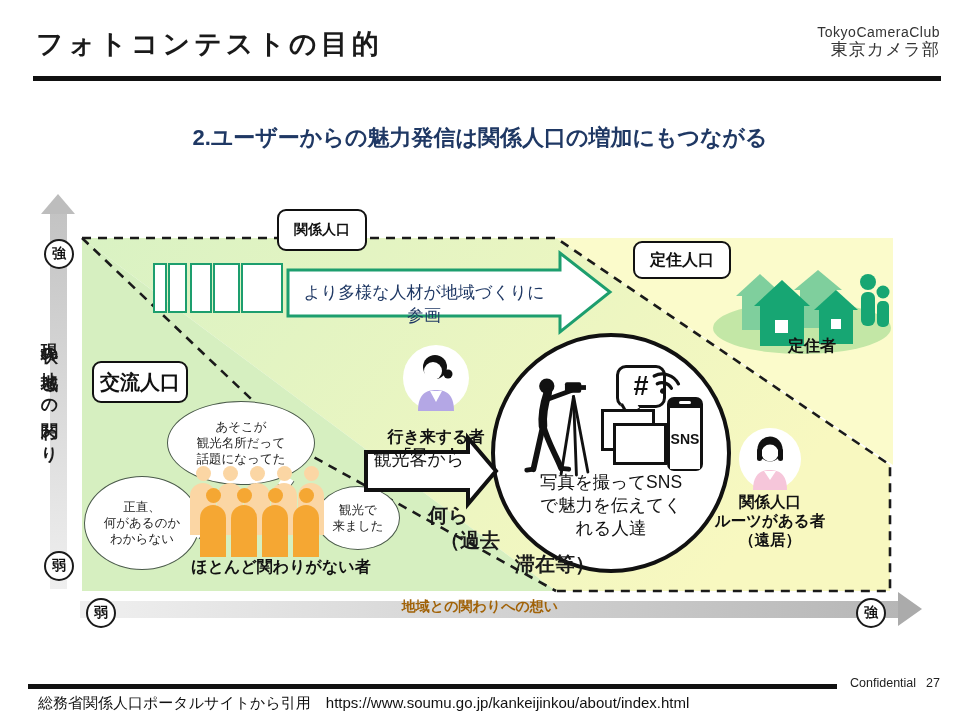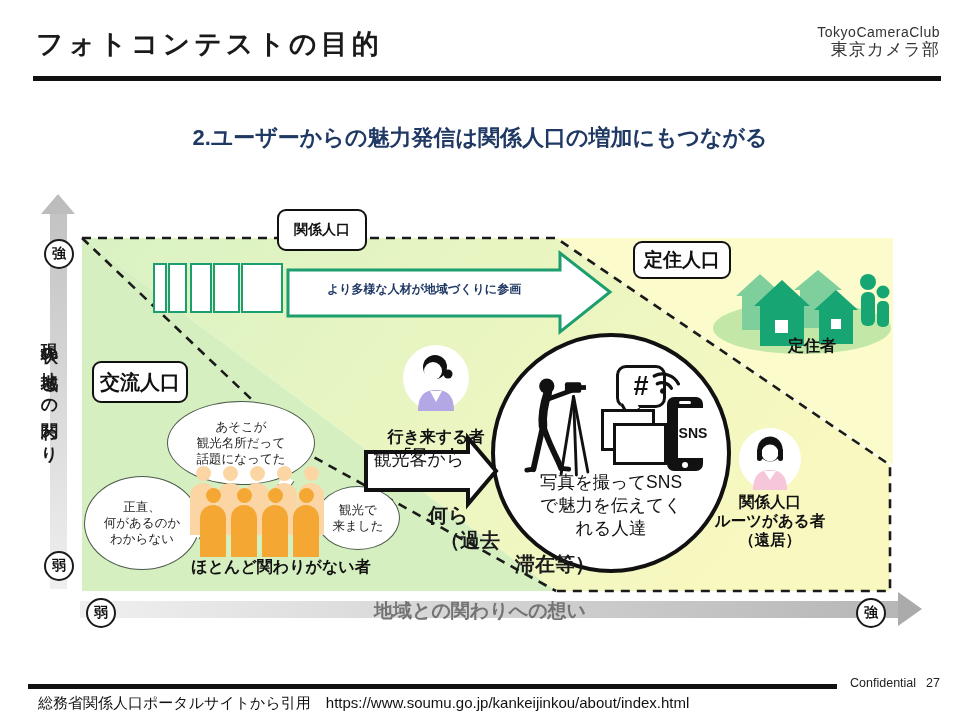--- a/index.html
+++ b/index.html
@@ -16,27 +16,27 @@
   
   svg.zones{left:0;top:0;z-index:1;}
   
   .vbar{left:50px;top:212px;width:17px;height:377px;background:linear-gradient(to bottom,#c3c3c3,#efefef);z-index:2;}
   .vhead{left:41px;top:194px;width:0;height:0;border-left:17px solid transparent;border-right:17px solid transparent;border-bottom:20px solid #bdbdbd;z-index:2;}
   .hbar{left:80px;top:601px;width:820px;height:17px;background:linear-gradient(to right,#f0f0f0,#b6b6b6);z-index:2;}
   .hhead{left:898px;top:592px;width:0;height:0;border-top:17px solid transparent;border-bottom:17px solid transparent;border-left:24px solid #ababab;z-index:2;}
   .badge{width:26px;height:26px;border:2px solid #1a1a1a;border-radius:50%;background:#fff;
          display:flex;align-items:center;justify-content:center;font-size:14px;font-weight:bold;z-index:3;}
   .ylabel{left:38px;top:330px;writing-mode:vertical-rl;font-size:17px;font-weight:bold;letter-spacing:3px;z-index:3;color:#1a1a1a;}
-  .xlabel{left:330px;top:598px;width:300px;text-align:center;font-size:19px;font-weight:bold;z-index:3;color:#737373;}
+  .xlabel{left:330px;top:598px;width:300px;text-align:center;font-size:14px;font-weight:bold;z-index:3;color:#a16207;}
   
   .box{background:#fff;border:2.5px solid #111;border-radius:9px;display:flex;align-items:center;justify-content:center;
        font-weight:bold;z-index:3;}
   
   .bar{position:absolute;top:263px;height:46px;background:#fff;border:2.5px solid #1d9e6e;z-index:3;}
-  .banner-text{left:296px;top:281px;width:256px;text-align:center;font-size:12px;font-weight:bold;color:#1f3864;z-index:4;}
+  .banner-text{left:296px;top:281px;width:256px;text-align:center;font-size:17px;font-weight:normal;color:#1f3864;z-index:4;}
   
   .settle-ellipse{left:713px;top:302px;width:178px;height:52px;border-radius:50%;background:#c3e7a6;z-index:3;}
   .teiju-caption{left:788px;top:336px;width:70px;font-size:16px;font-weight:bold;z-index:4;}
   
   .bubble{background:#fff;border:1.5px solid #4a5a4a;border-radius:50%;z-index:3;
           display:flex;flex-direction:column;align-items:center;justify-content:center;}
   .bubble .bl{font-size:12.5px;line-height:16px;color:#222;white-space:nowrap;}
   .bubble::after{content:"";position:absolute;width:11px;height:11px;background:#fff;
                  border-right:1.5px solid #4a5a4a;border-bottom:1.5px solid #4a5a4a;}
   .bub1::after{right:22px;bottom:-5px;transform:rotate(35deg);}
@@ -55,21 +55,21 @@
   .roots-label{left:700px;top:492px;width:140px;text-align:center;font-size:15.5px;font-weight:bold;line-height:19px;z-index:4;}
   .fragment{font-size:20px;font-weight:bold;color:#1a1a1a;white-space:nowrap;}
   
   .big-circle{left:491px;top:333px;width:232px;height:232px;border-radius:50%;background:#fff;border:4.5px solid #111;z-index:5;}
   .big-circle .inner{position:absolute;}
   .hash{left:121px;top:28px;width:44px;height:37px;background:#fff;border:3px solid #111;border-radius:10px;
         display:flex;align-items:center;justify-content:center;font-size:27px;font-weight:bold;color:#111;}
   .hash::after{content:"";position:absolute;left:4px;bottom:-10px;width:12px;height:12px;background:#fff;
                border-right:3px solid #111;border-bottom:3px solid #111;transform:rotate(60deg);}
   .phone{left:172px;top:60px;width:36px;height:74px;background:#111;border-radius:7px;}
-  .phone .screen{position:absolute;left:11px;top:11px;width:30px;height:50px;background:#fff;
+  .phone .screen{position:absolute;left:3px;top:11px;width:30px;height:61px;background:#fff;
                  display:flex;align-items:center;justify-content:center;font-size:14px;font-weight:bold;color:#111;}
   .phone .spk{position:absolute;left:12px;top:4px;width:12px;height:3px;border-radius:2px;background:#fff;}
   .phone .dot{position:absolute;left:15px;bottom:3px;width:6px;height:6px;border-radius:50%;background:#fff;}
   .circle-text{left:16px;top:134px;width:200px;text-align:center;font-size:17.5px;line-height:23px;color:#111;}
   
   .tourist-arrow-svg{left:363px;top:432px;z-index:6;}
   .tourist-arrow-text{left:371px;top:447px;width:96px;text-align:center;font-size:18px;color:#111;z-index:7;white-space:nowrap;}
   
   .footer-divider{left:28px;top:684px;width:809px;height:5px;background:#111;}
   .confidential{right:20px;top:676px;font-size:12.5px;color:#222;}
@@ -111,21 +111,21 @@
   <div class="abs badge" style="left:44px;top:551px;">弱</div>
   <div class="abs ylabel">現状の地域との関わり</div>
 
   <div class="abs hbar"></div>
   <div class="abs hhead"></div>
   <div class="abs badge" style="left:86px;top:598px;">弱</div>
   <div class="abs badge" style="left:856px;top:598px;">強</div>
   <div class="abs xlabel">地域との関わりへの想い</div>
 
   <div class="abs box" style="left:277px;top:209px;width:86px;height:38px;font-size:14px;">関係人口</div>
-  <div class="abs box" style="left:633px;top:241px;width:94px;height:34px;font-size:19px;">定住人口</div>
+  <div class="abs box" style="left:633px;top:241px;width:94px;height:34px;font-size:16px;">定住人口</div>
   <div class="abs box" style="left:92px;top:361px;width:92px;height:38px;font-size:20px;">交流人口</div>
 
   <div class="bar" style="left:153px;width:10px;"></div>
   <div class="bar" style="left:168px;width:15px;"></div>
   <div class="bar" style="left:190px;width:18px;"></div>
   <div class="bar" style="left:213px;width:23px;"></div>
   <div class="bar" style="left:241px;width:38px;"></div>
   <svg class="abs" style="left:286px;top:250px;z-index:3;" width="330" height="88" viewBox="0 0 330 88">
     <polygon points="2,20 274,20 274,3 324,42 274,82 274,66 2,66" fill="#fff" stroke="#1d9e6e" stroke-width="3"></polygon>
   </svg>

